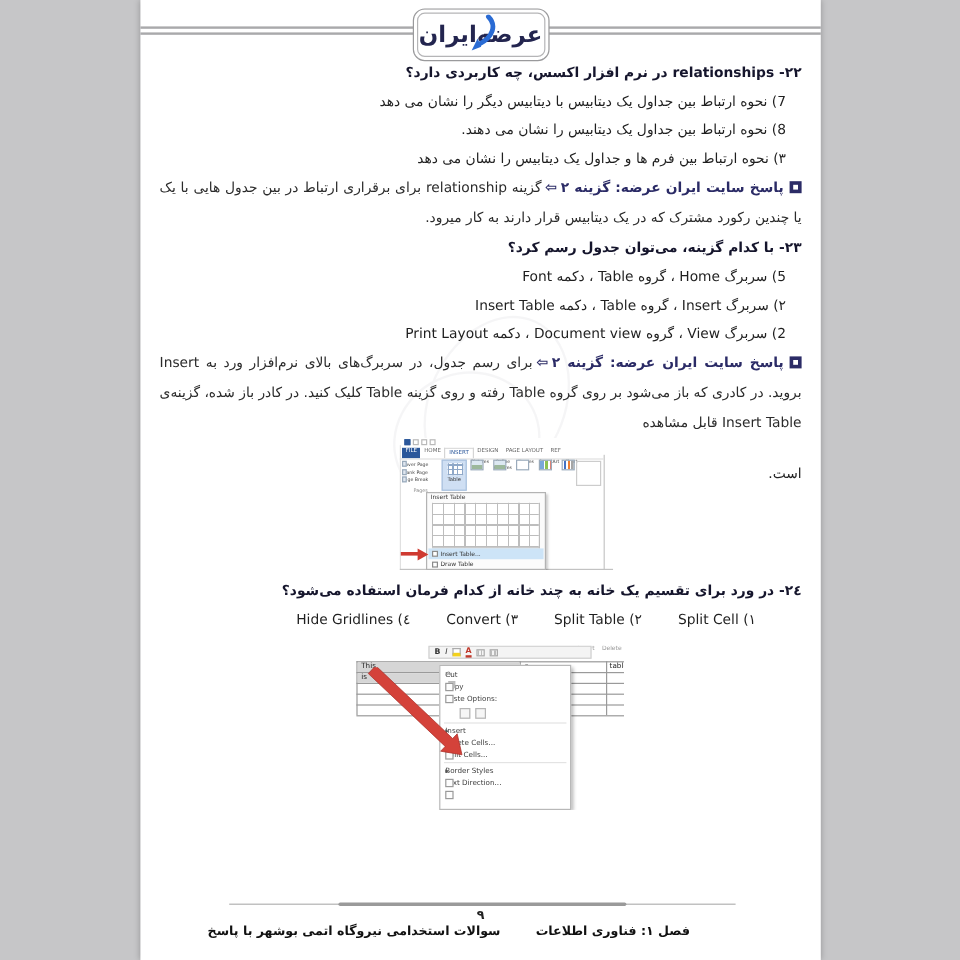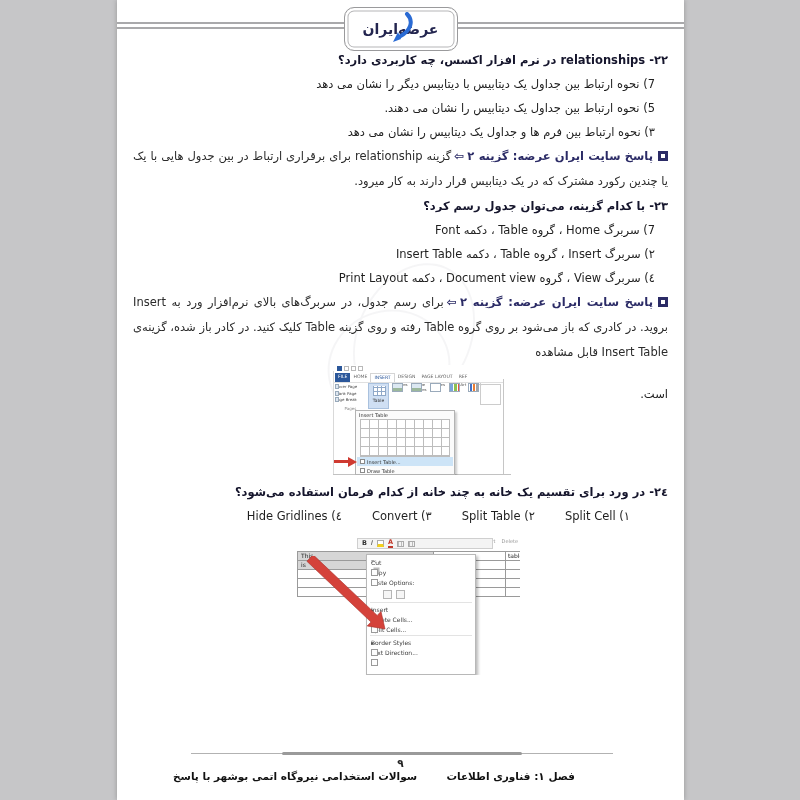--- a/index.html
+++ b/index.html
@@ -7,21 +7,21 @@
          font-family:"DejaVu Sans",sans-serif;}
   .page{position:absolute;left:117px;top:0;width:567px;height:800px;background:#fff;
         box-shadow:0 0 5px rgba(0,0,0,.25);}
   
   .hrule{position:absolute;left:0;right:0;height:1.5px;background:#a9a9ab;}
   .hrule.r1{top:22px}.hrule.r2{top:27px}
   .logo-box{position:absolute;left:50%;top:7px;transform:translateX(-50%);
             width:112px;height:42px;background:#fff;border:1.5px solid #9a9a9c;border-radius:10px;
             box-shadow:inset 0 0 0 2.5px #fff, inset 0 0 0 3.5px #b5b5b7;
             display:flex;align-items:center;justify-content:center;z-index:3;}
-  .logo-txt{font-weight:bold;font-size:14px;color:#23254f;direction:rtl;letter-spacing:0;}
+  .logo-txt{font-weight:bold;font-size:19px;color:#23254f;direction:rtl;letter-spacing:0;}
   .logo-arrow{position:absolute;left:38px;top:4px;}
   
   .wm{position:absolute;left:200px;top:250px;width:200px;height:200px;opacity:.5;z-index:0;}
   .wm div{position:absolute;border:2px solid #ececef;border-radius:50%;}
   .wm .c1{left:40px;top:10px;width:110px;height:150px;transform:rotate(25deg);}
   .wm .c2{left:10px;top:60px;width:120px;height:110px;transform:rotate(-20deg);}
   
   .content{position:absolute;top:48px;left:16px;right:16px;direction:rtl;z-index:2;
            font-size:11.5px;color:#222;}
   .qtitle{font-weight:bold;color:#15152c;line-height:24px;}
@@ -141,28 +141,28 @@
 
     <div class="wm">
       <div class="c1"></div>
         <div class="c2"></div>
     </div>
 
     <div class="content">
 
       <div class="qtitle">۲۲- relationships در نرم افزار اکسس، چه کاربردی دارد؟</div>
       <div class="opt">7) نحوه ارتباط بین جداول یک دیتابیس با دیتابیس دیگر را نشان می دهد</div>
-      <div class="opt">5) نحوه ارتباط بین جداول یک دیتابیس را نشان می دهند.</div>
+      <div class="opt">8) نحوه ارتباط بین جداول یک دیتابیس را نشان می دهند.</div>
       <div class="opt">۳) نحوه ارتباط بین فرم ها و جداول یک دیتابیس را نشان می دهد</div>
       <p class="ans"><span class="ansicon"></span><span class="lbl">پاسخ سایت ایران عرضه: گزینه ۲</span><span class="arr">⇦</span><span>گزینه relationship برای برقراری ارتباط در بین جدول هایی با یک یا چندین رکورد مشترک که در یک دیتابیس قرار دارند به کار میرود.</span></p>
 
       <div class="qtitle">۲۳- با کدام گزینه، می‌توان جدول رسم کرد؟</div>
-      <div class="opt">7) سربرگ Home ، گروه Table ، دکمه Font</div>
+      <div class="opt">5) سربرگ Home ، گروه Table ، دکمه Font</div>
       <div class="opt">۲) سربرگ Insert ، گروه Table ، دکمه Insert Table</div>
-      <div class="opt">٤) سربرگ View ، گروه Document view ، دکمه Print Layout</div>
+      <div class="opt">2) سربرگ View ، گروه Document view ، دکمه Print Layout</div>
       <p class="ans"><span class="ansicon"></span><span class="lbl">پاسخ سایت ایران عرضه: گزینه ۲</span><span class="arr">⇦</span><span>برای رسم جدول، در سربرگ‌های بالای نرم‌افزار ورد به Insert بروید. در کادری که باز می‌شود بر روی گروه Table رفته و روی گزینه Table کلیک کنید. در کادر باز شده، گزینه‌ی Insert Table قابل مشاهده</span></p>
 
       <div class="figrow">
         <span class="tail">است.</span>
         <div class="w1">
           <div class="w1-edgeL"></div>
           <div class="w1-edgeR"></div>
           <div class="w1-bot"></div>
           <div class="w1-qat">
             <span class="blue"></span>

